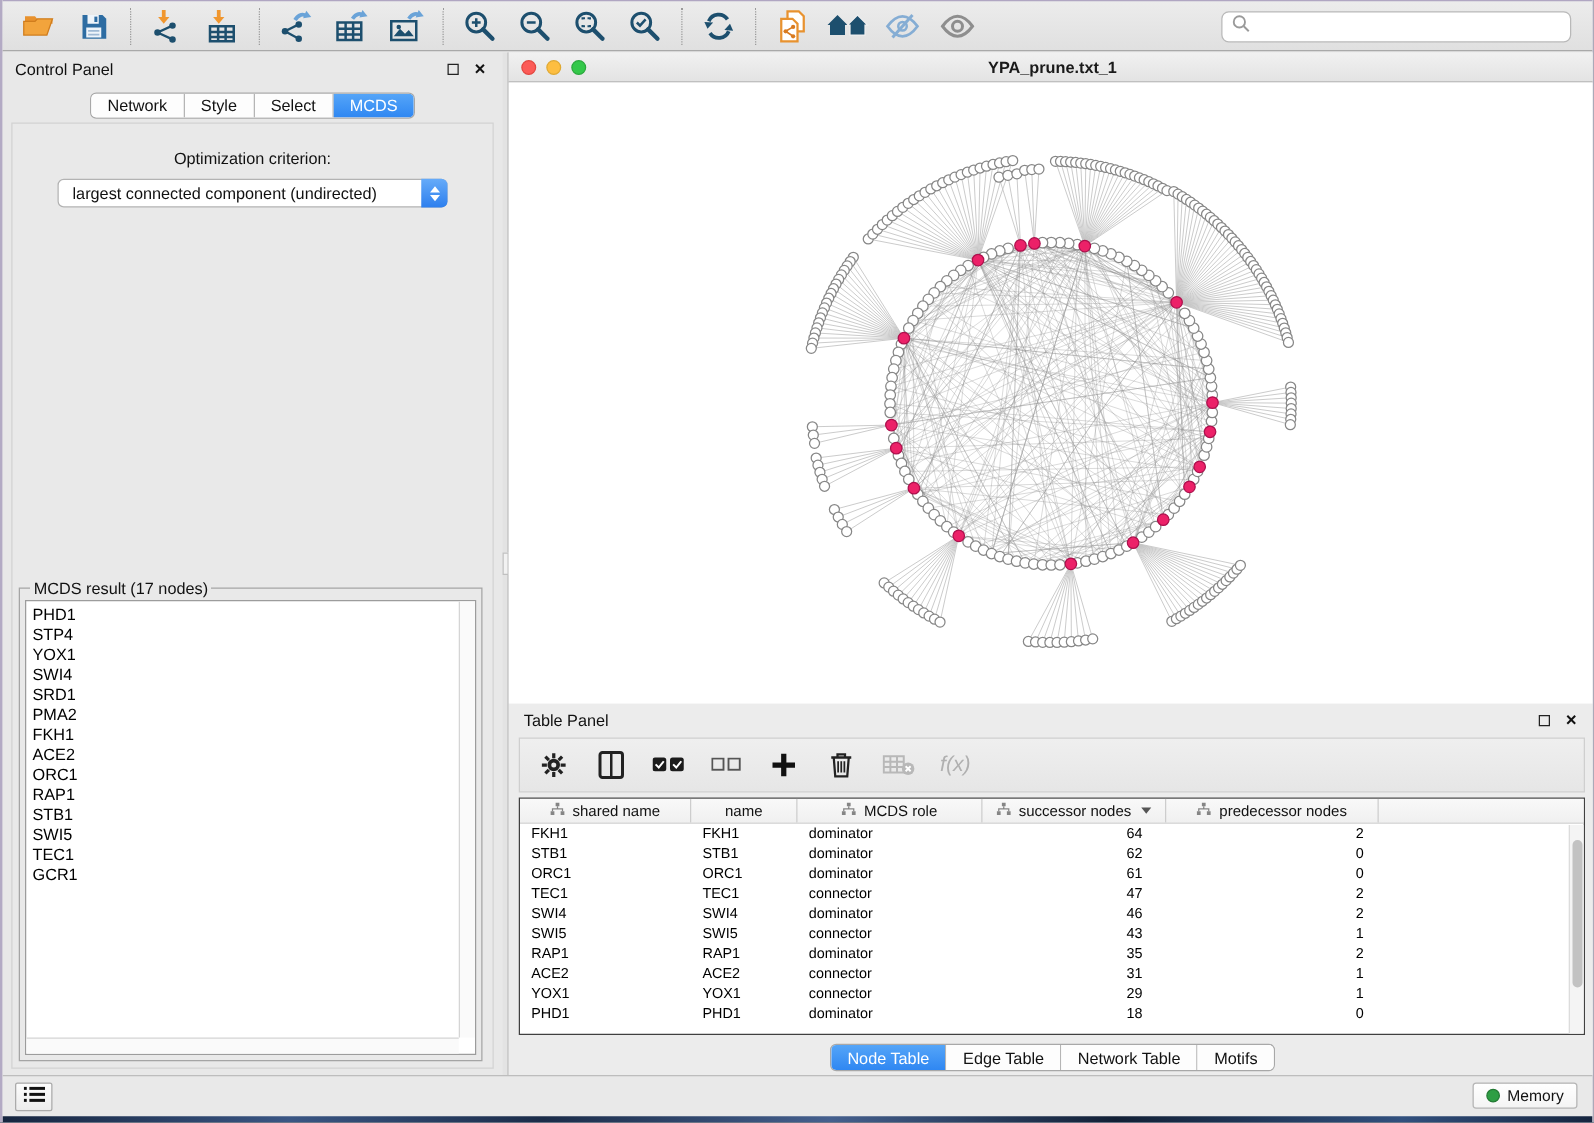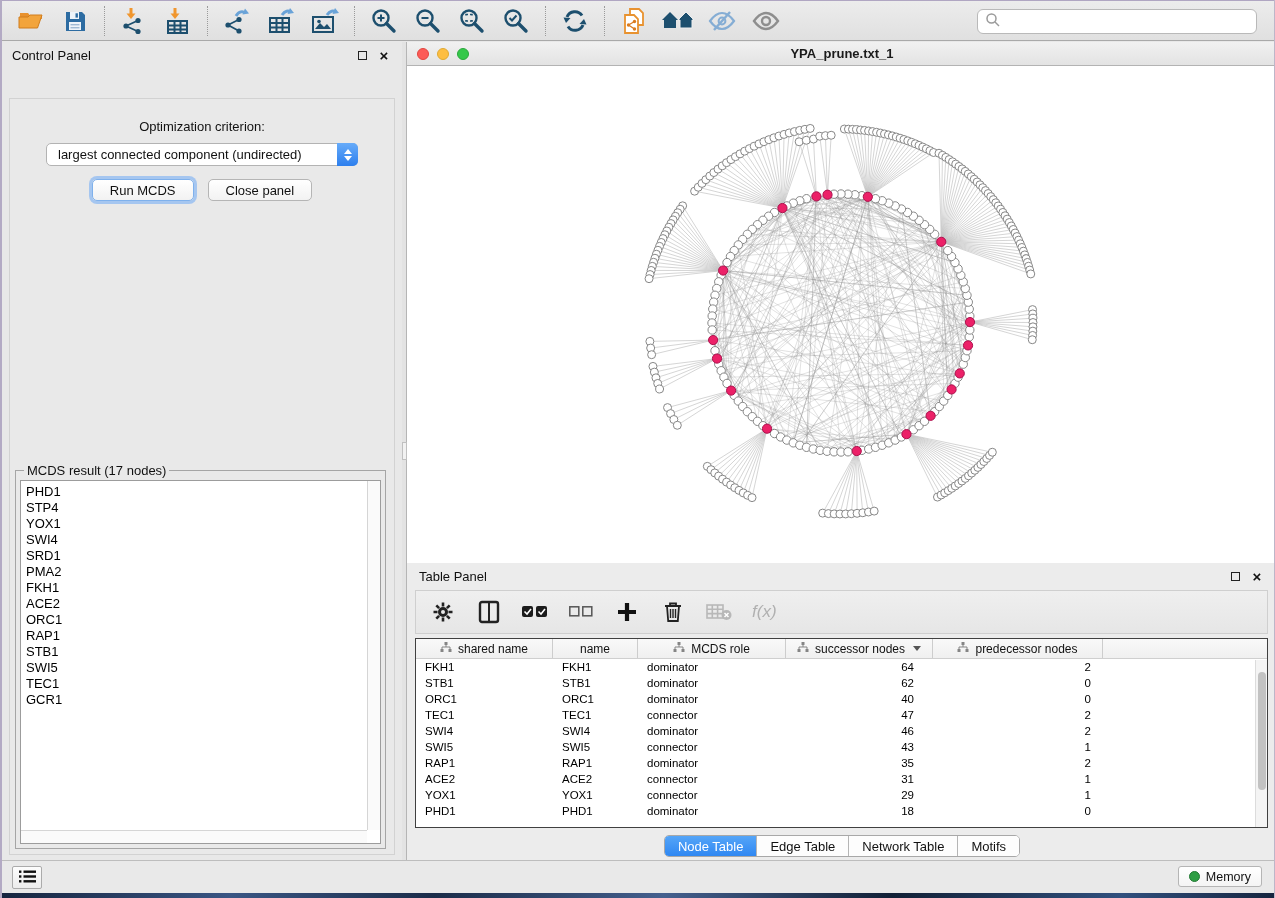--- a/index.html
+++ b/index.html
@@ -310,32 +310,36 @@
       <div class="panel-header">
         <span>Control Panel</span>
         <span class="spacer"></span>
         <span class="mini-btn">
             <span class="float-glyph"></span>
           </span>
         <span class="mini-btn">
             <span class="close-glyph">×</span>
           </span>
       </div>
+      <div class="tab-bar">
+        <div class="seg">
+          <div class="tab">Network</div>
+          <div class="tab">Style</div>
+          <div class="tab">Select</div>
+          <div class="tab active">MCDS</div>
+        </div>
+      </div>
       <div class="cp-content">
         <div class="opt-label">Optimization criterion:</div>
         <div class="dropdown">
           <span class="dd-text">largest connected component (undirected)</span>
           <span class="dd-stepper">
               <span class="tri-up"></span>
               <span class="tri-dn"></span>
             </span>
-        </div>
-        <div class="btn-row">
-          <button class="push-btn focused">Run MCDS</button>
-          <button class="push-btn">Close panel</button>
         </div>
         <fieldset class="result-box">
           <legend>MCDS result (17 nodes)</legend>
           <div class="result-list">
             <div class="result-items">
               <div>PHD1</div>
               <div>STP4</div>
               <div>YOX1</div>
               <div>SWI4</div>
               <div>SRD1</div>
@@ -1292,21 +1296,21 @@
                 <div class="td c1">STB1</div>
                 <div class="td c2">dominator</div>
                 <div class="td c3">62</div>
                 <div class="td c4">0</div>
                 <div class="td c5"></div>
               </div>
               <div class="trow">
                 <div class="td c0">ORC1</div>
                 <div class="td c1">ORC1</div>
                 <div class="td c2">dominator</div>
-                <div class="td c3">40</div>
+                <div class="td c3">61</div>
                 <div class="td c4">0</div>
                 <div class="td c5"></div>
               </div>
               <div class="trow">
                 <div class="td c0">TEC1</div>
                 <div class="td c1">TEC1</div>
                 <div class="td c2">connector</div>
                 <div class="td c3">47</div>
                 <div class="td c4">2</div>
                 <div class="td c5"></div>

